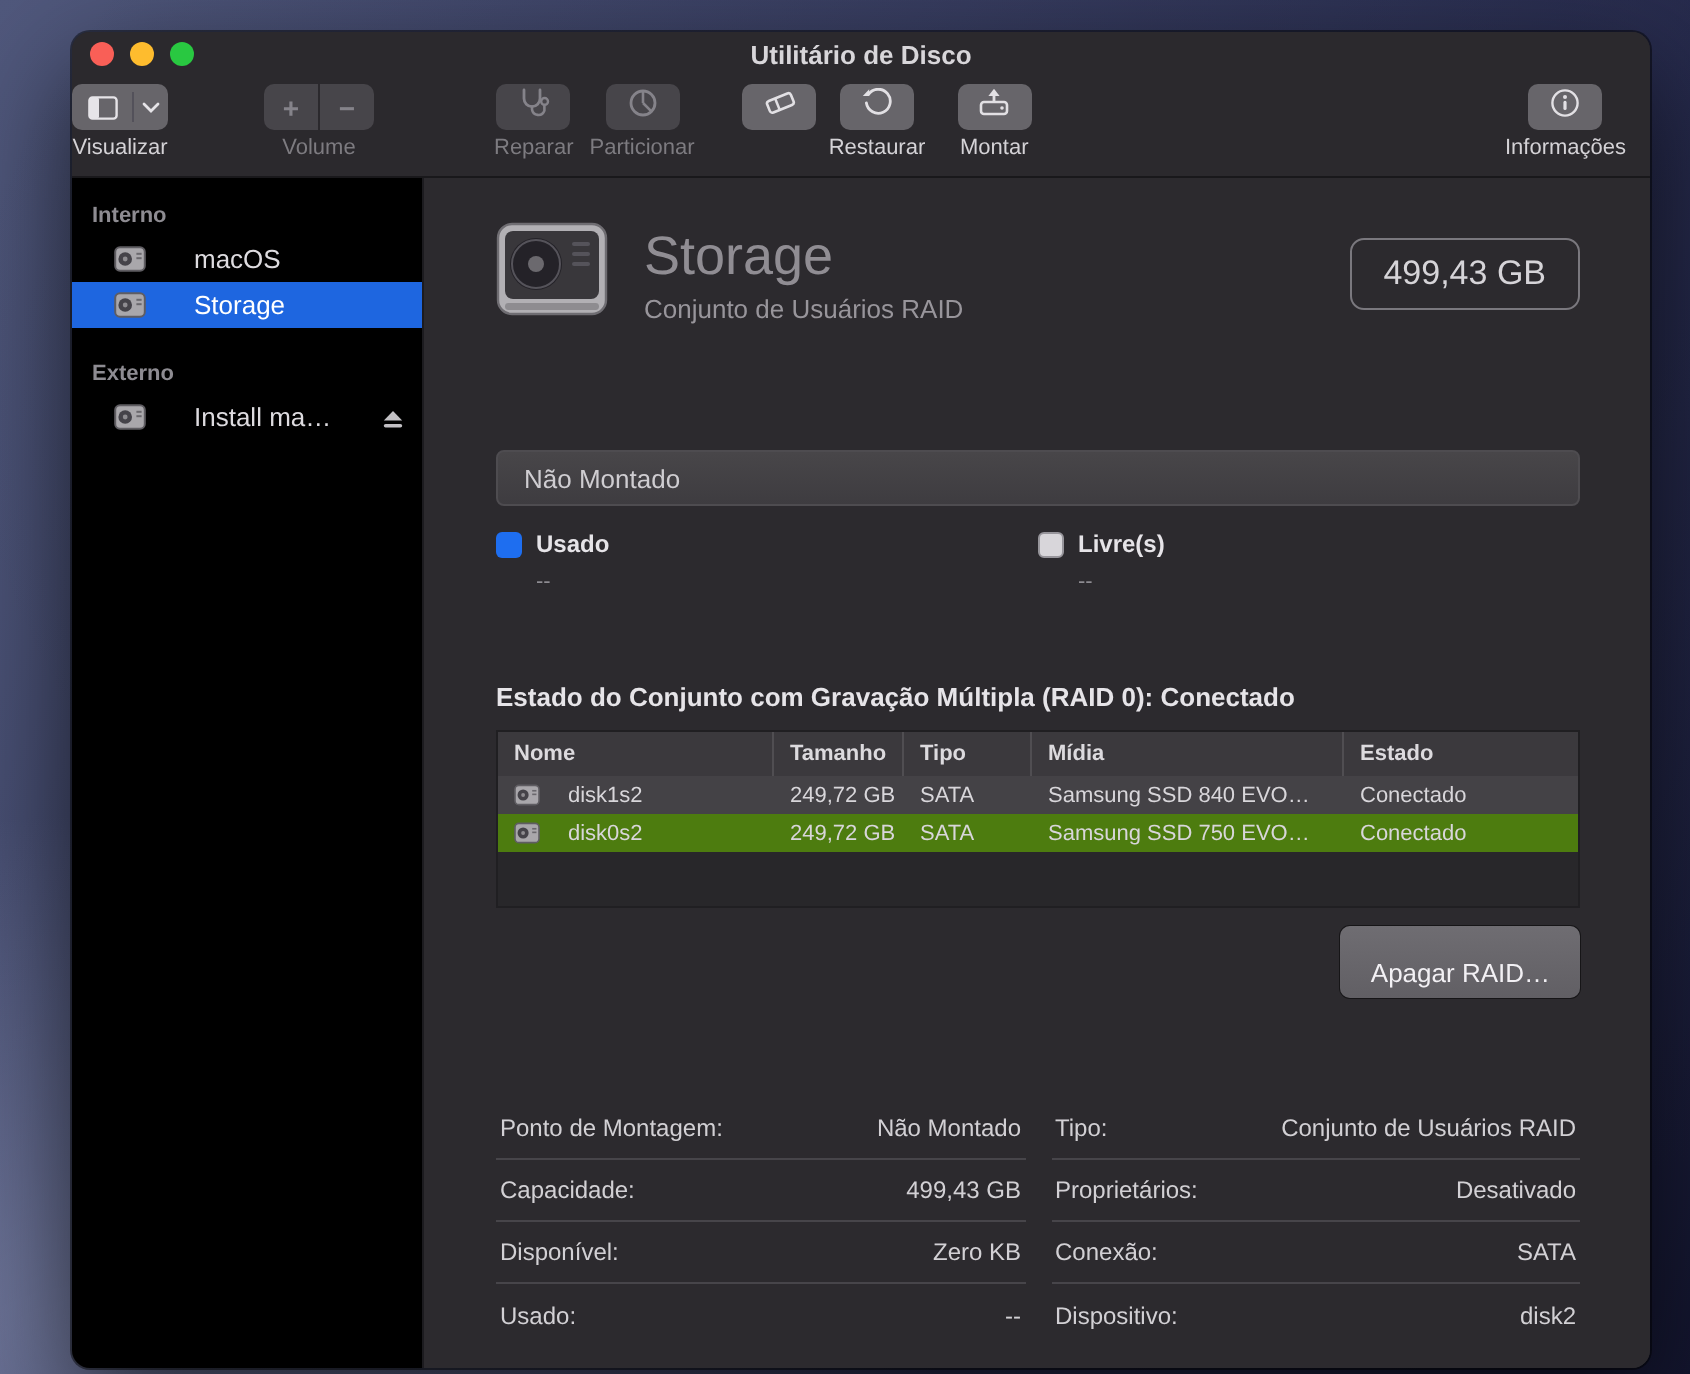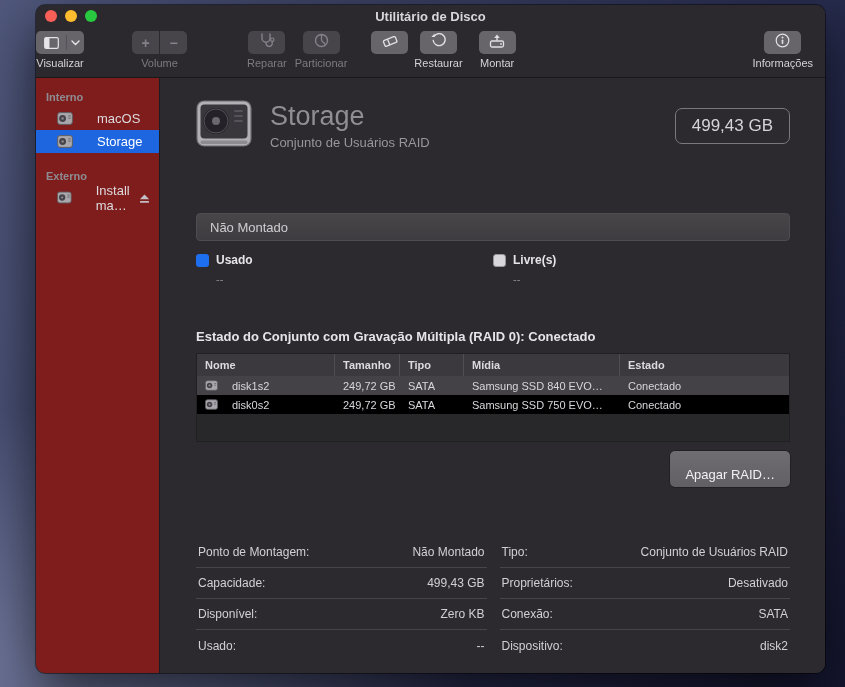--- a/index.html
+++ b/index.html
@@ -9,21 +9,21 @@
     overflow: hidden;
   }
   .desktop {
     position: relative; width: 845px; height: 687px;
     background:
       radial-gradient(700px 420px at 6% 96%, rgba(150,158,194,.55), rgba(150,158,194,0) 60%),
       radial-gradient(900px 600px at 72% 28%, rgba(36,40,72,.5), rgba(36,40,72,0) 70%),
       linear-gradient(118deg, #50587c 0%, #3d4367 40%, #262a4c 72%, #141630 100%);
   }
   .window {
-    position: absolute; left: 36px; top: 5px; width: 789px; height: 668px;
+    position: absolute; left: 36px; top: 16px; width: 789px; height: 668px;
     border-radius: 9px; overflow: hidden; background: #2c2a2e;
     box-shadow: 0 22px 55px rgba(0,0,0,.65), 0 0 0 1px rgba(0,0,0,.45);
     display: flex; flex-direction: column;
   }
   
   .titlebar { height: 22px; flex: none; background: #2b292d; position: relative;
     display: flex; align-items: center; justify-content: center; }
   .traffic { position: absolute; left: 9px; top: 5px; display: flex; gap: 8px; }
   .light { width: 12px; height: 12px; border-radius: 50%; display: inline-block; }
   .light.red { background: #f95f57; }
@@ -51,21 +51,21 @@
   .g-visualizar { }
   .g-volume { margin-left: 48px; }
   .g-reparar { margin-left: 60px; }
   .g-particionar { margin-left: 8px; }
   .g-apagar { margin-left: 24px; gap: 40px; }
   .g-restaurar { margin-left: 6px; }
   .g-montar { margin-left: 16px; }
   .g-info { margin-left: auto; margin-right: 12px; }
   
   .wbody { flex: 1; display: flex; min-height: 0; }
-  .sidebar { width: 124px; flex: none; background: #7f1d1d; border-right: 1px solid #1c1b1f;
+  .sidebar { width: 176px; flex: none; background: #000000; border-right: 1px solid #1c1b1f;
     padding-top: 13px; }
   .side-header { font-size: 11px; font-weight: bold; color: #8e8c92; padding: 0 0 4px 10px; }
   .side-item { height: 23px; display: flex; align-items: center; gap: 24px;
     padding-left: 21px; font-size: 13px; color: #dddbdf; position: relative; cursor: default; }
   .side-item.selected { background: #1e66e0; color: #ffffff; }
   .side-section + .side-section { margin-top: 17px; }
   .eject { position: absolute; right: 9px; top: 6px; }
   
   .main { flex: 1; background: #2c2a2e; padding: 0 35px 0 36px; overflow: hidden; }
   .header-row { margin-top: 22px; display: flex; align-items: center; }
@@ -92,21 +92,21 @@
   .t-head .cell { border-right: 1px solid #504e52; display: flex; align-items: center; }
   .t-head .cell:last-child { border-right: none; }
   .cell { padding-left: 8px; white-space: nowrap; overflow: hidden; }
   .c-nome { width: 138px; flex: none; }
   .c-tam { width: 65px; flex: none; }
   .c-tipo { width: 64px; flex: none; }
   .c-midia { width: 156px; flex: none; }
   .c-estado { flex: 1; }
   .t-row { display: flex; height: 19px; align-items: center; color: #d8d6da; }
   .t-row.odd { background: #444246; }
-  .t-row.even { background: #000000; }
+  .t-row.even { background: #4d7c0f; }
   .t-filler { height: 27px; background: #28272a; }
   .name-cell { display: flex; align-items: flex-start; gap: 14px; }
   .btn-row { display: flex; justify-content: flex-end; margin-top: 9px; }
   .push-btn { background: linear-gradient(#6f6d72, #615f64); border: none; border-radius: 5px;
     padding: 16px 15px 5px; font-size: 13px; color: #f2f0f4; font-family: inherit;
     box-shadow: 0 0 0 0.5px rgba(0,0,0,.5); }
   .info { display: flex; gap: 13px; margin-top: 50px; }
   .info-col { flex: 1; }
   .info-row { display: flex; justify-content: space-between; align-items: center;
     height: 31px; font-size: 12px; color: #d2d0d4; padding: 0 2px; }

